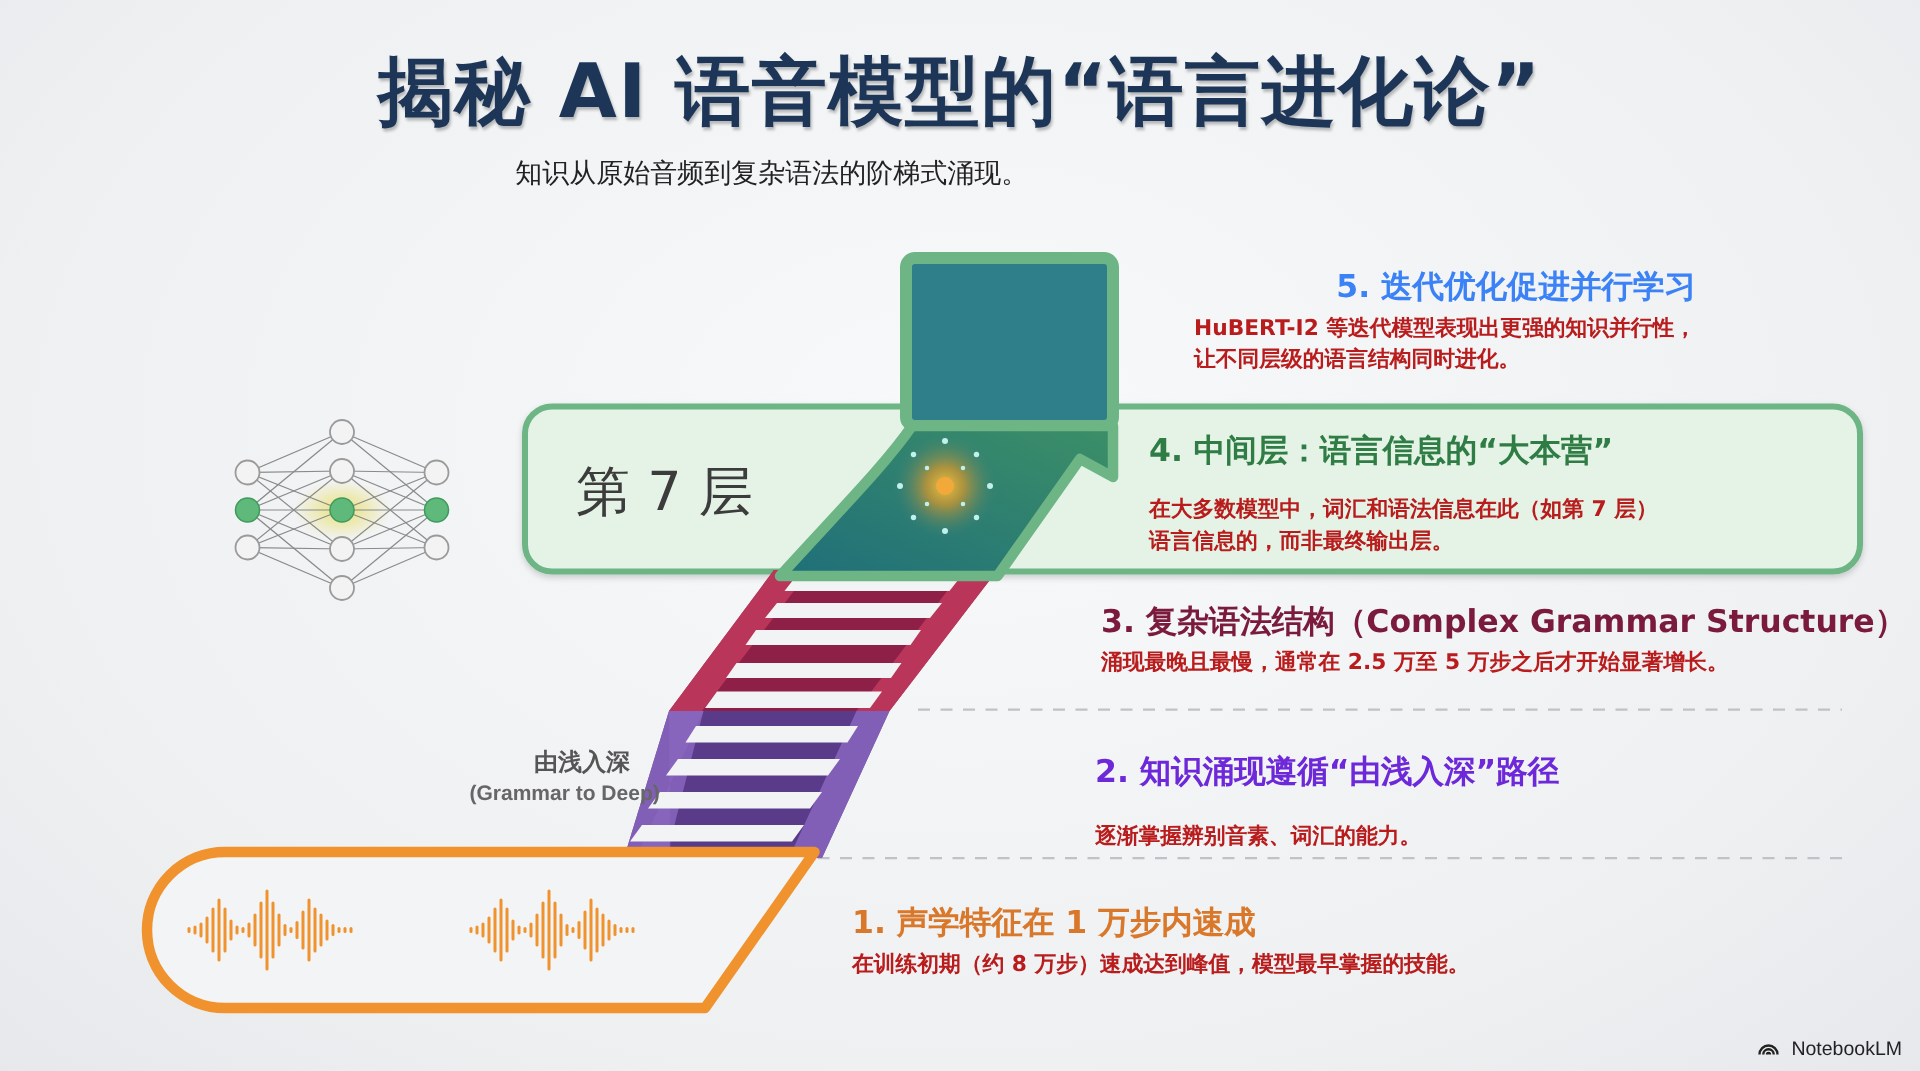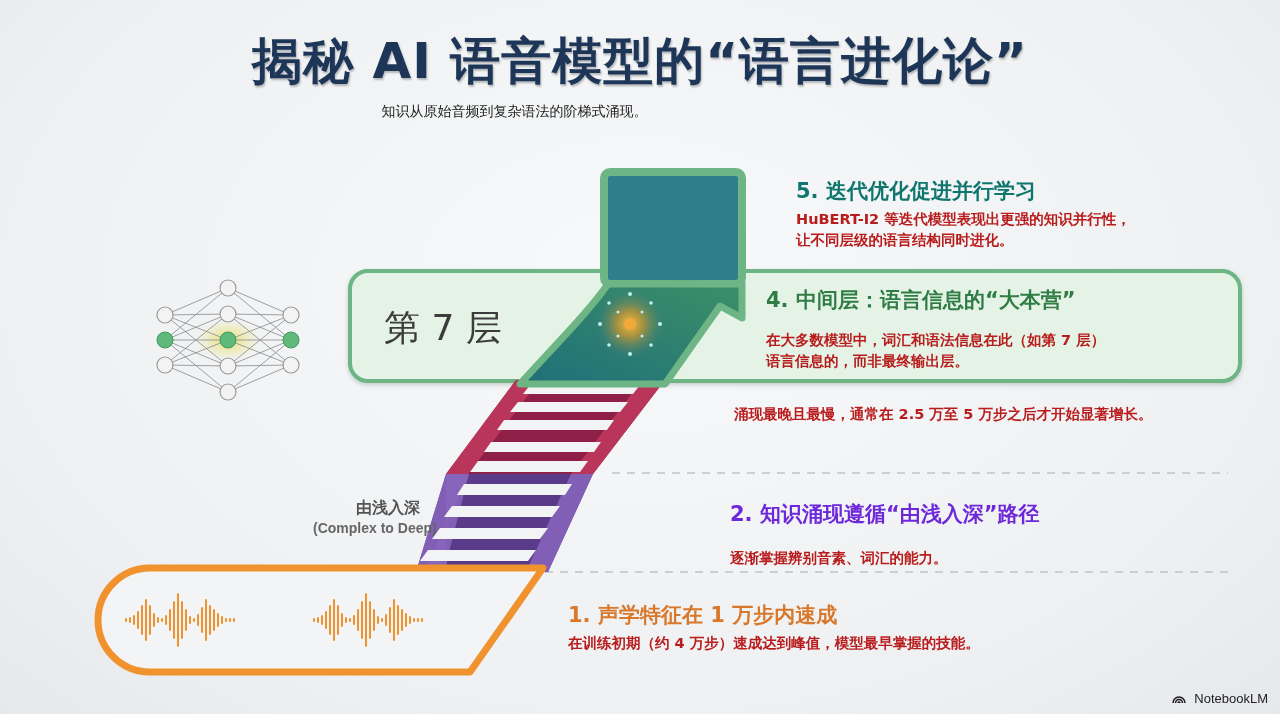--- a/index.html
+++ b/index.html
@@ -8,21 +8,21 @@
     background: radial-gradient(ellipse at 50% 40%, #f8f9fa 0%, #eef0f2 70%, #e6e8eb 100%);
     font-family: "DejaVu Sans", "Liberation Sans", sans-serif;
   }
   .title {
     position:absolute; left:0; width:1280px; top:28px; text-align:center;
     font-size:50px; font-weight:bold; color:#1d3557; letter-spacing:1px;
     text-shadow: 1px 2px 2px rgba(0,0,0,0.25);
   }
   .subtitle {
     position:absolute; left:0; width:1029px; top:103px; text-align:center;
-    font-size:14px; color:#222; padding-left:0;
+    font-size:18px; color:#222; padding-left:0;
   }
   svg.diagram { position:absolute; left:0; top:0; }
   .txt { position:absolute; }
   .h { font-weight:bold; font-size:21px; white-space:nowrap; }
   .p { font-weight:bold; font-size:14.5px; color:#b91c1c; line-height:21px; white-space:nowrap; }
   .layer7 {
     position:absolute; left:384px; top:304px; font-size:36px; font-weight:normal; color:#3c3c3c;
   }
   .deep-cn { position:absolute; left:356px; top:498px; font-size:16px; font-weight:bold; color:#555; }
   .deep-en { position:absolute; left:313px; top:520px; font-size:14px; font-weight:bold; color:#666; font-family:"Liberation Sans", sans-serif; }
@@ -214,46 +214,47 @@
     <g fill="#5fb97a" stroke="#3f9a5c" stroke-width="1">
       <circle cx="165" cy="340" r="8"></circle>
         <circle cx="228" cy="340" r="8"></circle>
         <circle cx="291" cy="340" r="8"></circle>
     </g>
   </g>
 </svg>
 
 <div class="layer7">第 7 层</div>
 <div class="deep-cn">由浅入深</div>
-<div class="deep-en">(Complex to Deep)</div>
+<div class="deep-en">(Grammar to Deep)</div>
 
 <div class="txt" style="left:796px; top:177px;">
-  <div class="h" style="color:#0f766e;">5. 迭代优化促进并行学习</div>
+  <div class="h" style="color:#3b82f6;text-align:right;">5. 迭代优化促进并行学习</div>
   <div class="p" style="margin-top:4px;">HuBERT-I2 等迭代模型表现出更强的知识并行性，</div>
   <div class="p">让不同层级的语言结构同时进化。</div>
 </div>
 
 <div class="txt" style="left:766px; top:286px;">
   <div class="h" style="color:#2f7d45;">4. 中间层：语言信息的“大本营”</div>
   <div class="p" style="margin-top:16px;">在大多数模型中，词汇和语法信息在此（如第 7 层）</div>
   <div class="p">语言信息的，而非最终输出层。</div>
 </div>
 
 <div class="txt" style="left:734px; top:400px;">
+  <div class="h" style="color:#7a1a3d;">3. 复杂语法结构（Complex Grammar Structure）</div>
   <div class="p" style="margin-top:4px;">涌现最晚且最慢，通常在 2.5 万至 5 万步之后才开始显著增长。</div>
 </div>
 
 <div class="txt" style="left:730px; top:500px;">
   <div class="h" style="color:#6d28d9;">2. 知识涌现遵循“由浅入深”路径</div>
   <div class="p" style="margin-top:20px;">逐渐掌握辨别音素、词汇的能力。</div>
 </div>
 
 <div class="txt" style="left:568px; top:601px;">
   <div class="h" style="color:#d9782a;">1. 声学特征在 1 万步内速成</div>
-  <div class="p" style="margin-top:4px;">在训练初期（约 4 万步）速成达到峰值，模型最早掌握的技能。</div>
+  <div class="p" style="margin-top:4px;">在训练初期（约 8 万步）速成达到峰值，模型最早掌握的技能。</div>
 </div>
 
 <div class="brand">
   <svg width="14" height="11" viewBox="0 0 14 11">
     <path d="M1,10 A6,6 0 0 1 13,10" fill="none" stroke="#222" stroke-width="1.6"></path>
     <path d="M3.5,10 A3.5,3.5 0 0 1 10.5,10" fill="none" stroke="#222" stroke-width="1.6"></path>
     <path d="M6,10 A1,1 0 0 1 8,10" fill="none" stroke="#222" stroke-width="1.6"></path>
   </svg>
   <span>NotebookLM</span>
 </div>

